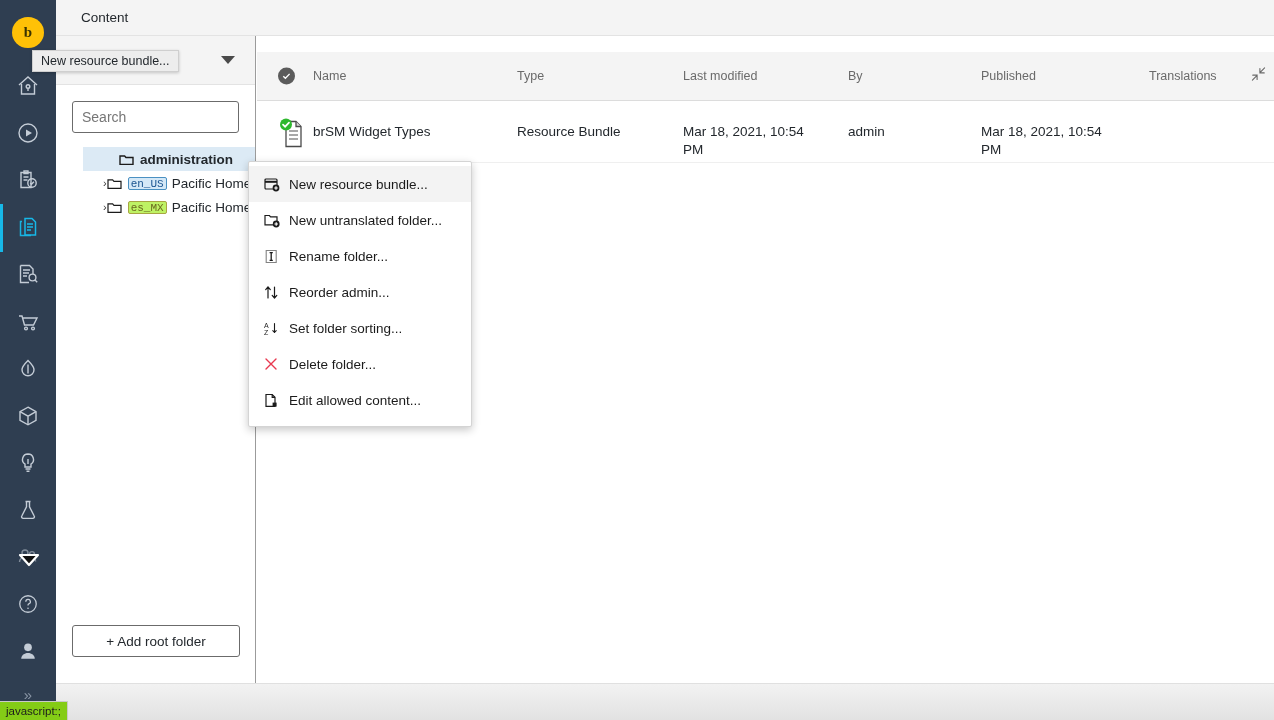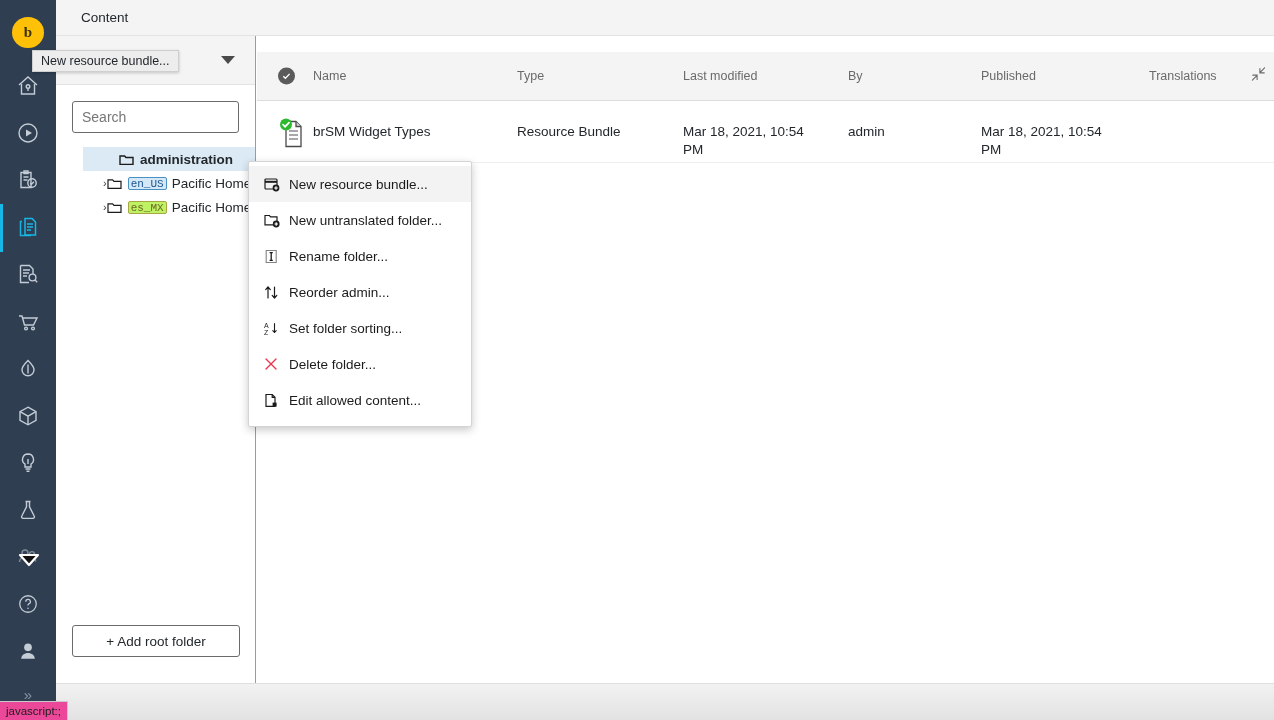--- a/index.html
+++ b/index.html
@@ -207,21 +207,21 @@
 
   
   .footer {
     position: absolute; left: 56px; top: 683px;
     width: 1218px; height: 37px;
     background: linear-gradient(to bottom, #f2f2f2 0%, #e2e2e2 100%);
     border-top: 1px solid #e0e0e0;
   }
   .statusbar {
     position: absolute; left: 0; bottom: 0;
-    height: 19px; background: #ec4899;
+    height: 19px; background: #84cc16;
     border: 1px solid #c9c9c9; border-left: none; border-bottom: none;
     display: flex; align-items: center; padding: 0 6px;
     font-size: 11.5px; color: #1b1b1b; z-index: 60;
   }
 </style>
 </head>
 <body>
 
 <div class="app">
 

